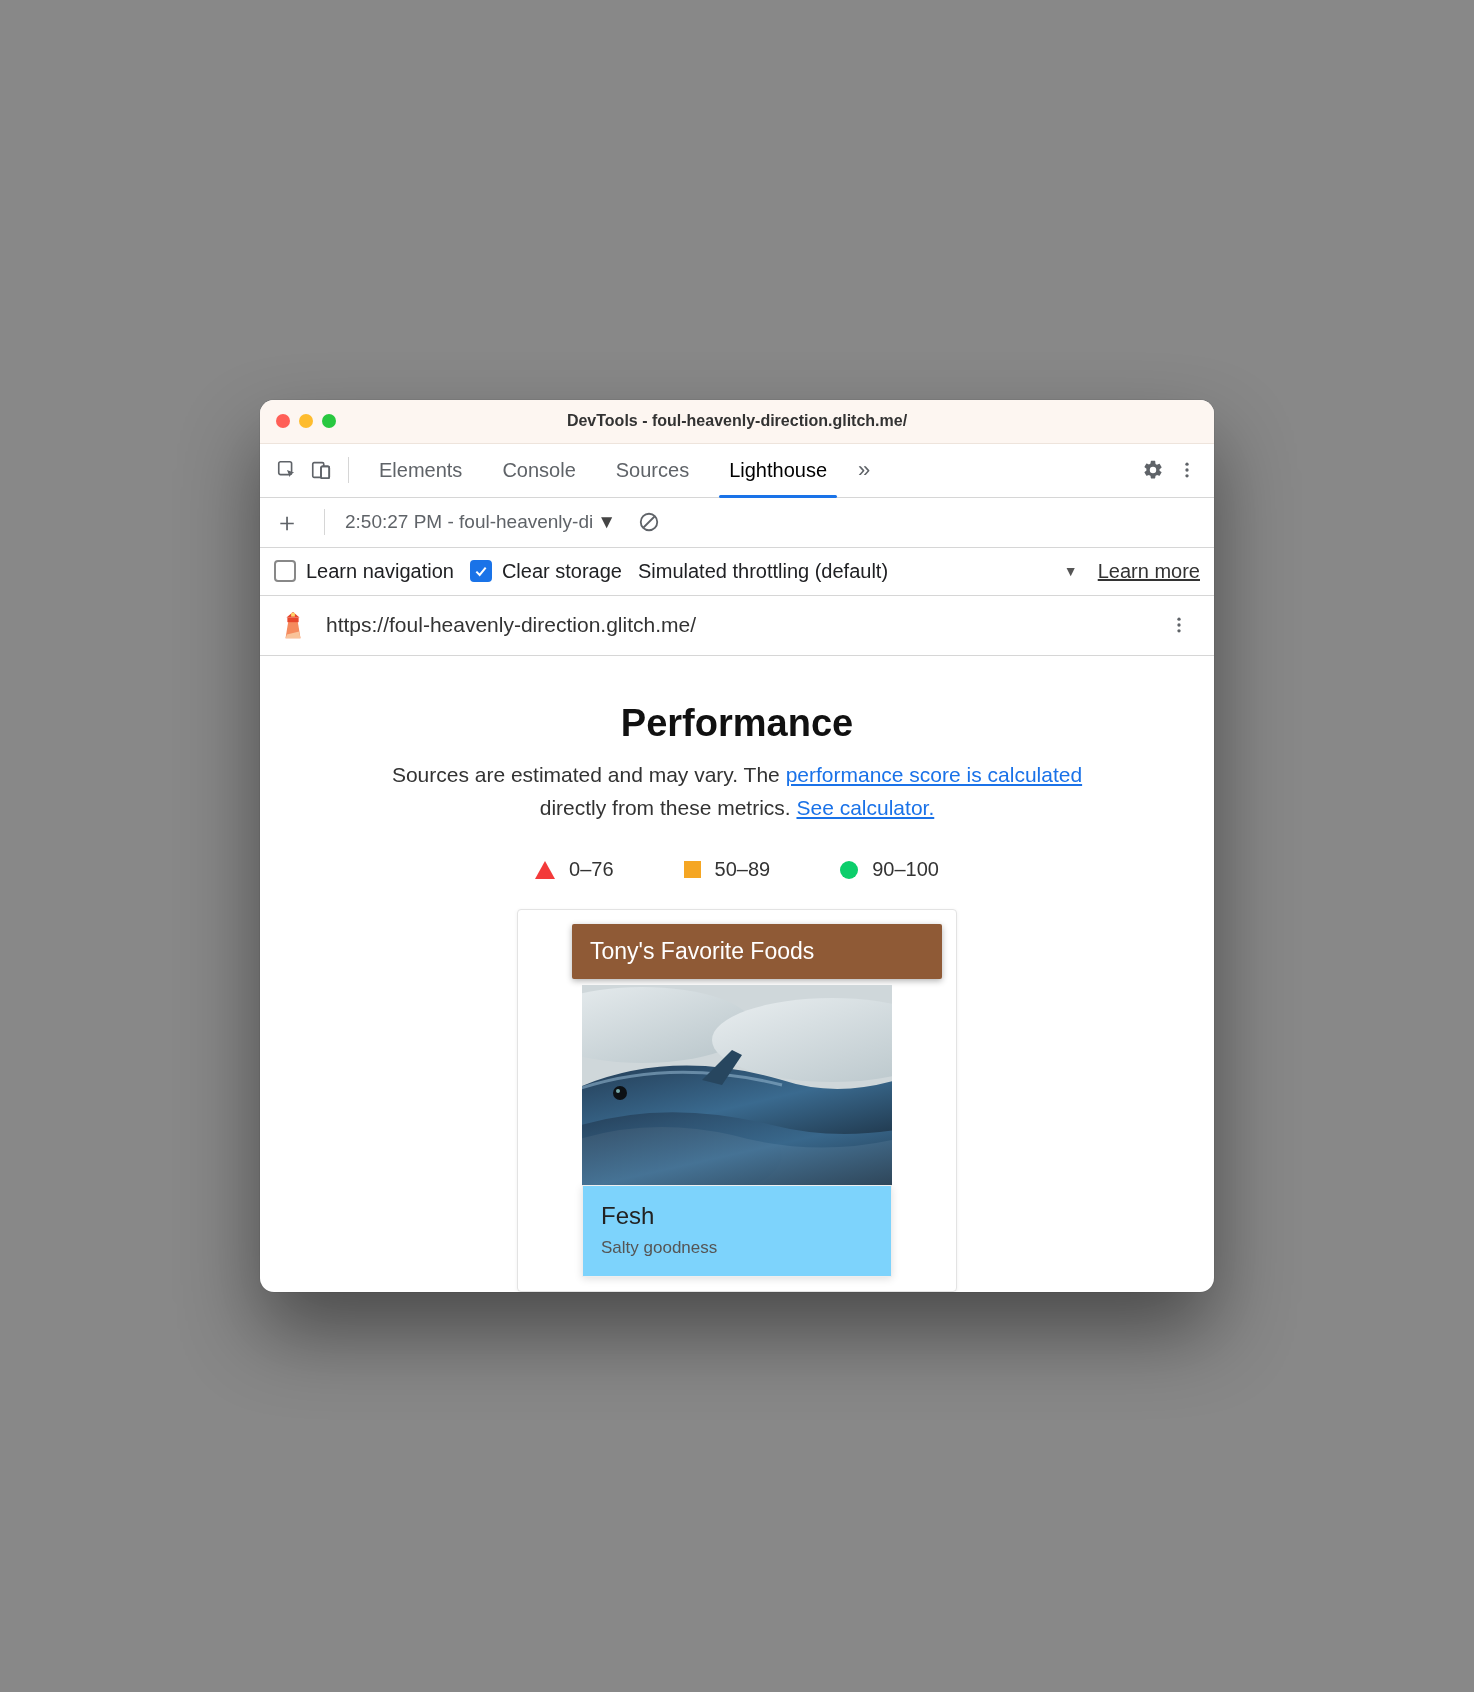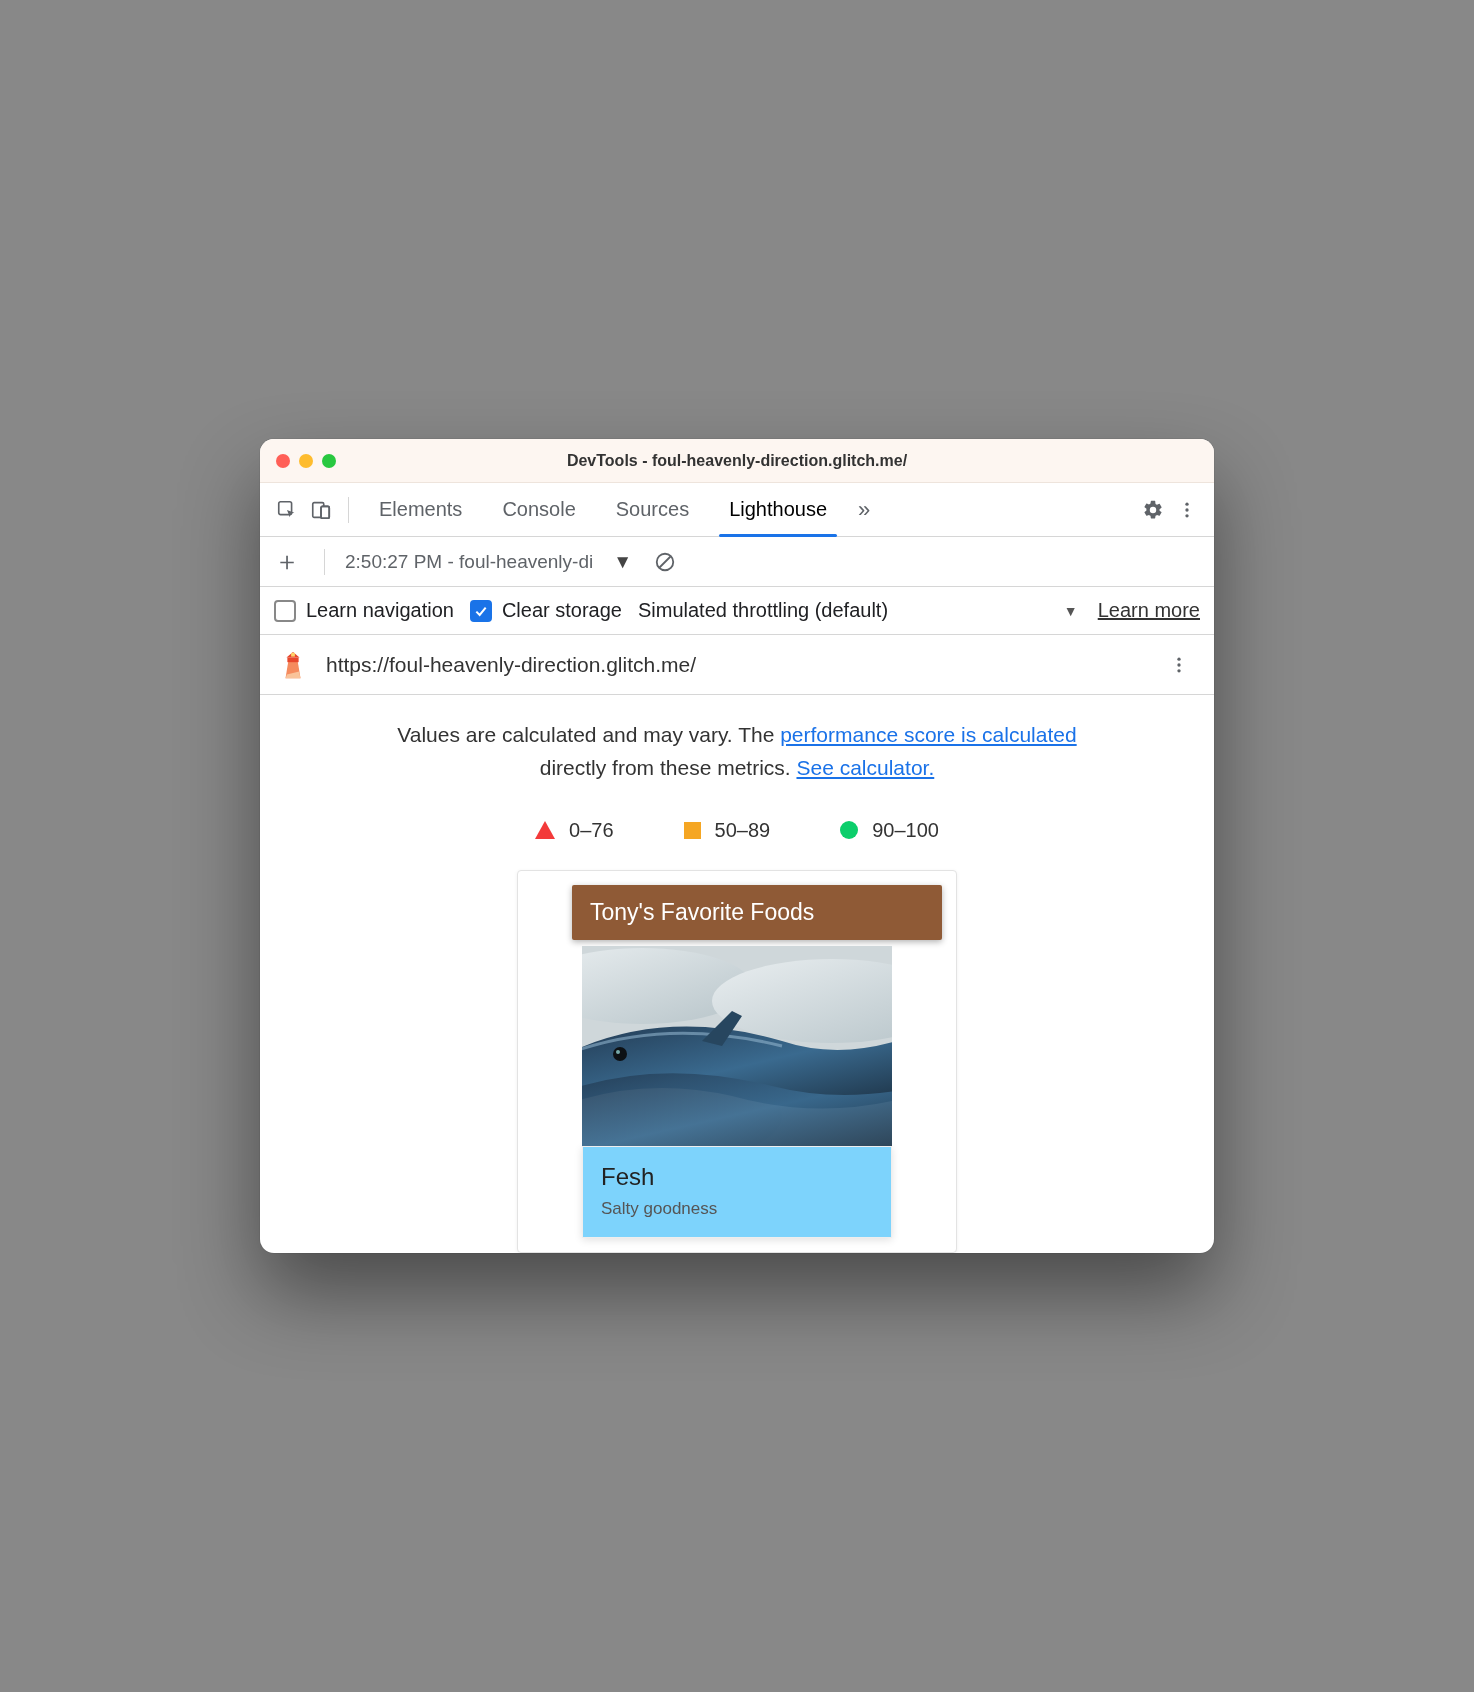--- a/index.html
+++ b/index.html
@@ -72,21 +72,21 @@
     background:#1a73e8; border-radius:2px;
   }
   .tabs-spacer{flex:1;}
   
   .subbar {
     height:var(--subbar-h); display:flex; align-items:center; padding:0 10px;
     border-bottom:1px solid var(--border); color:var(--txt-grey); font-size:19px;
     gap:10px;
   }
   .report-select {
-    display:flex; align-items:center; gap:20px; max-width:340px; overflow:hidden;
+    display:flex; align-items:center; gap:4px; max-width:340px; overflow:hidden;
     white-space:nowrap;
   }
   .report-select .txt{overflow:hidden; text-overflow:ellipsis;}
   
   .optsbar {
     height:var(--opts-h); display:flex; align-items:center; padding:0 14px;
     border-bottom:1px solid var(--border); color:var(--txt-dark); font-size:20px;
     gap:16px;
   }
   .cb {
@@ -243,23 +243,24 @@
       <svg width="20" height="20" viewBox="0 0 24 24" fill="#5f6368">
         <circle cx="12" cy="5" r="2"></circle>
           <circle cx="12" cy="12" r="2"></circle>
           <circle cx="12" cy="19" r="2"></circle>
       </svg>
     </div>
   </div>
 
   <div class="content">
 
+    <h1 class="cat">Performance</h1>
 
     <p class="desc">
-      <span>Values are calculated and may vary. The </span><a>performance score is calculated</a><span> directly from these metrics. </span><a>See calculator.</a>
+      <span>Sources are estimated and may vary. The </span><a>performance score is calculated</a><span> directly from these metrics. </span><a>See calculator.</a>
     </p>
 
     <div class="legend">
       <div class="item">
         <div class="tri"></div>
         <span>0–76</span>
       </div>
       <div class="item">
         <div class="sq"></div>
         <span>50–89</span>

